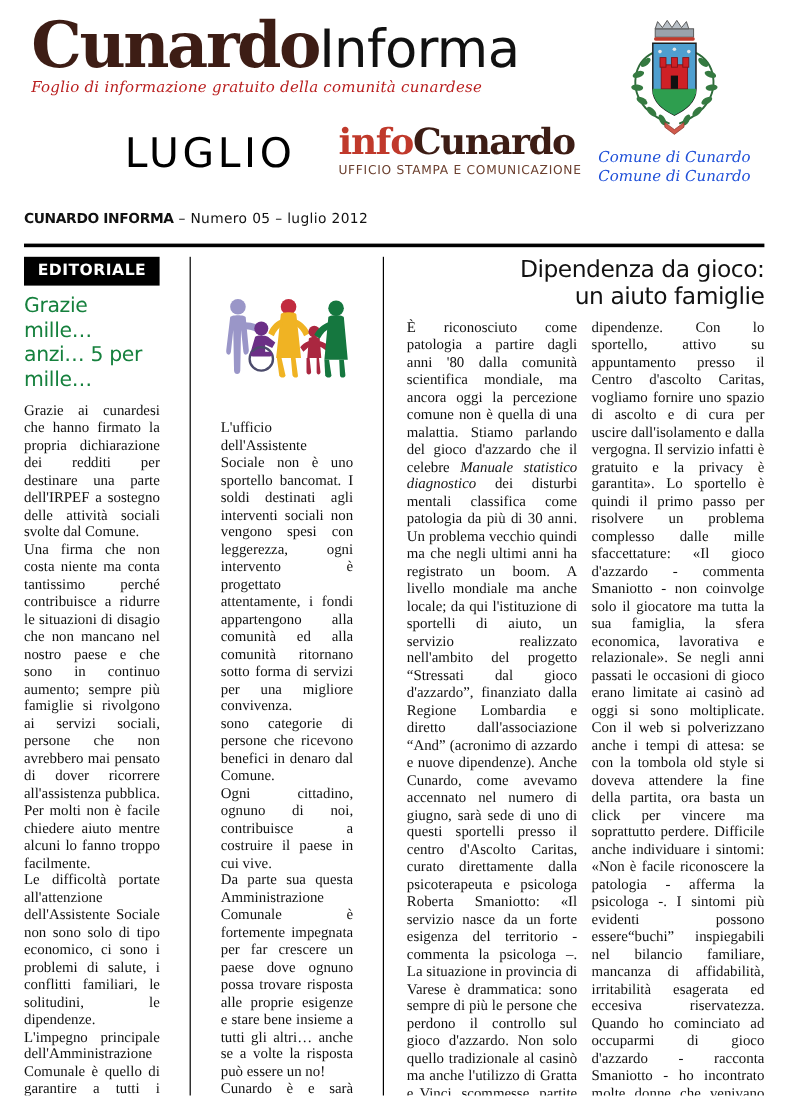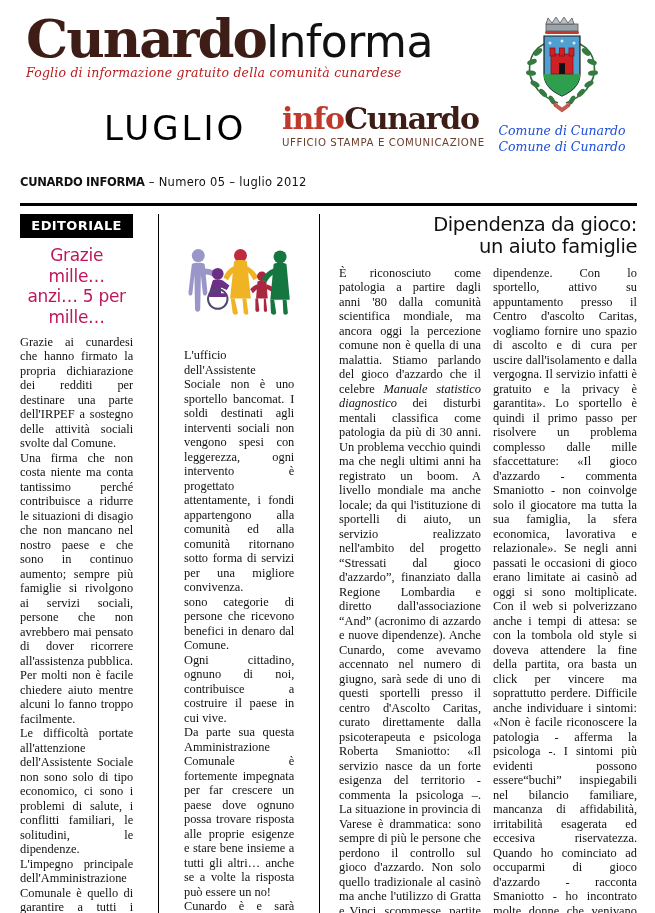--- a/index.html
+++ b/index.html
@@ -80,21 +80,21 @@
 
   .vdiv { width: 1px; background: #000; margin: 0 3px; align-self: stretch; }
 
   .editoriale-bar {
     background: #000; color: #fff; text-align: center;
     font-family: "DejaVu Sans", sans-serif; font-weight: bold;
     font-size: 13px; letter-spacing: 0.4px; padding: 4px 0 5px;
   }
   .edit-title {
     font-family: "DejaVu Sans", sans-serif; font-size: 17px;
-    text-align: center; line-height: 1.22; margin: 7px 0 7px; color:#be185d;
+    text-align: left; line-height: 1.22; margin: 7px 0 7px; color:#15803d;
     letter-spacing: -0.3px;
   }
   p.body {
     margin: 0; text-align: justify; text-justify: inter-word;
     font-family: "Liberation Serif", serif;
     font-size: 12.4px; line-height: 1.17; color: #111;
     hyphens: auto; -webkit-hyphens: auto;
   }
   p.body + p.body { margin-top: 0; }
   .sig {

